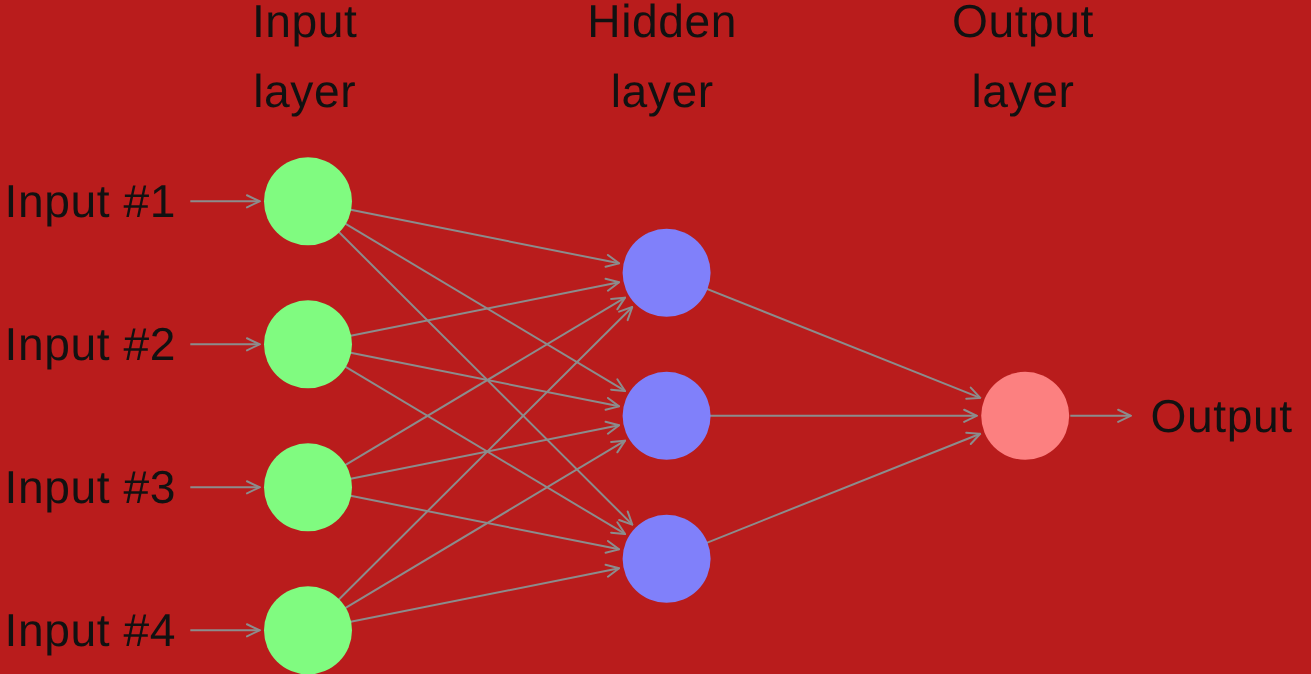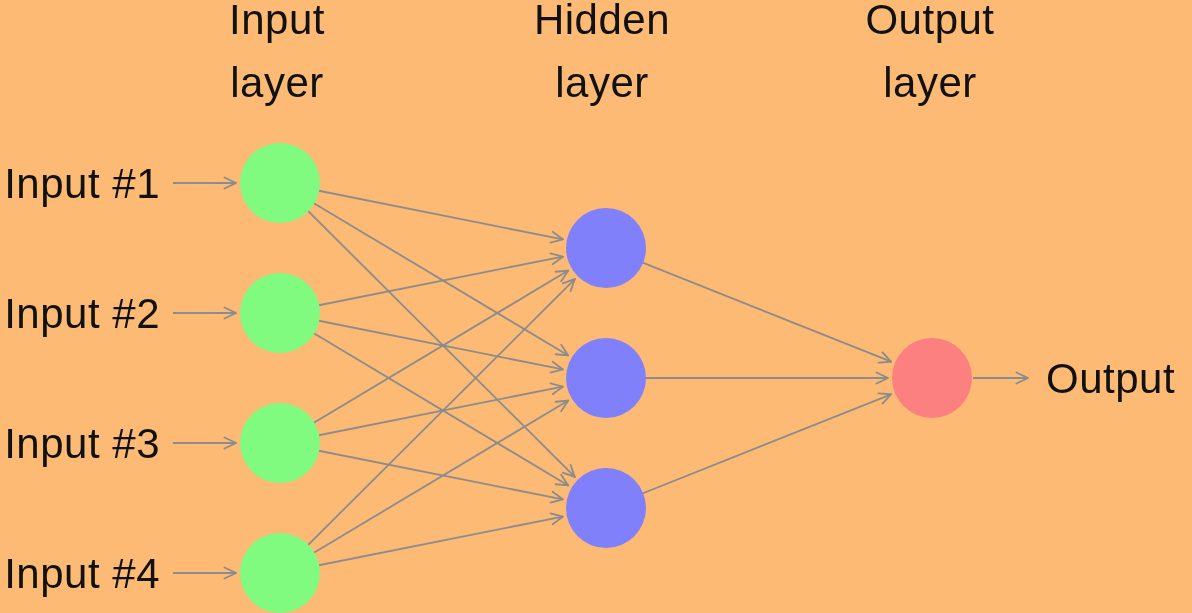--- a/index.html
+++ b/index.html
@@ -1,19 +1,19 @@
 <!DOCTYPE html>
 <html><head>
 <meta charset="utf-8">
 <style>
   html,body{margin:0;padding:0;background:#ffffff;}
   .canvas{
     position:relative;
     width:1192px;height:613px;
-    background:#fdba74;
+    background:#b91c1c;
     overflow:hidden;
     font-family:"Liberation Sans","DejaVu Sans",sans-serif;
   }
   svg text{
     font-family:"Liberation Sans","DejaVu Sans",sans-serif;
     font-size:42px;
     letter-spacing:0.5px;
     fill:#111111;
   }
 </style>

